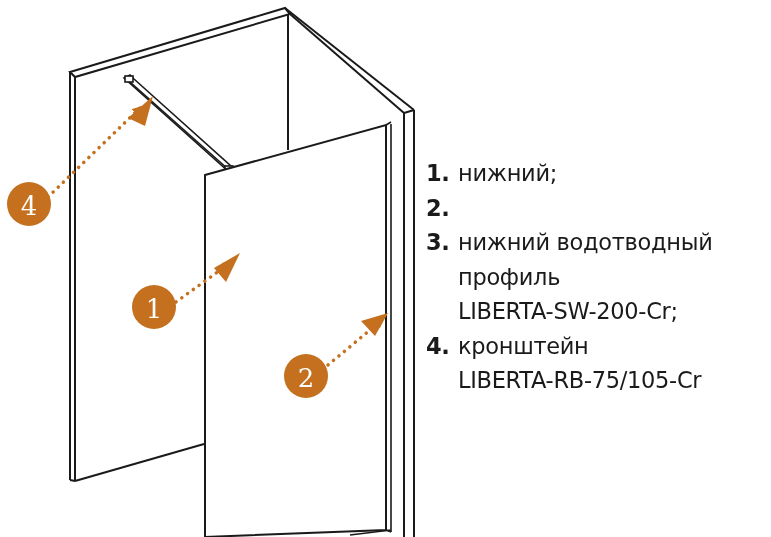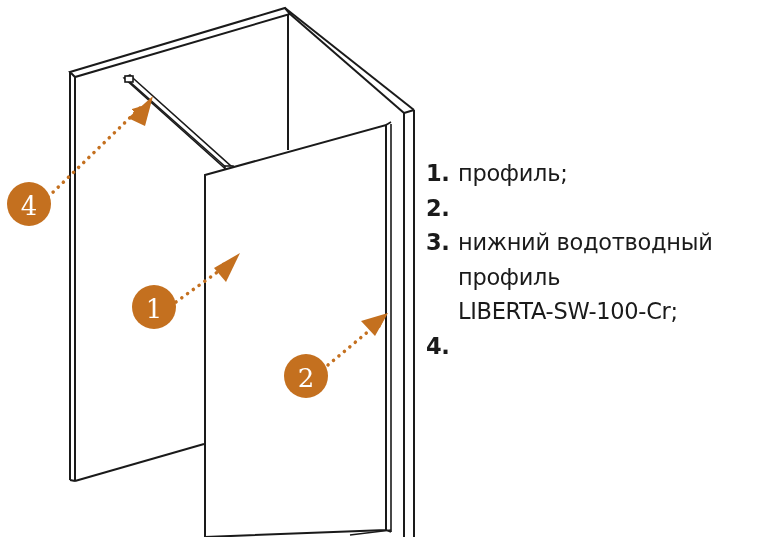--- a/index.html
+++ b/index.html
@@ -78,27 +78,29 @@
   </g>
   <g>
     <circle cx="306" cy="376" r="22" fill="#c4701f"></circle>
     <text class="badge-text" x="306" y="378">2</text>
   </g>
 </svg>
 
 <div class="legend">
   <div class="legend-item">
     <span class="legend-num">1.</span>
-    <span class="legend-text">профиль;</span>
+    <span class="legend-text">нижний;</span>
   </div>
   <div class="legend-item">
     <span class="legend-num">2.</span>
   </div>
   <div class="legend-item">
     <span class="legend-num">3.</span>
     <span class="legend-text">нижний водотводный
 профиль
-LIBERTA-SW-100-Cr;</span>
+LIBERTA-SW-200-Cr;</span>
   </div>
   <div class="legend-item">
     <span class="legend-num">4.</span>
+    <span class="legend-text">кронштейн
+LIBERTA-RB-75/105-Cr</span>
   </div>
 </div>
 
 </body></html>

